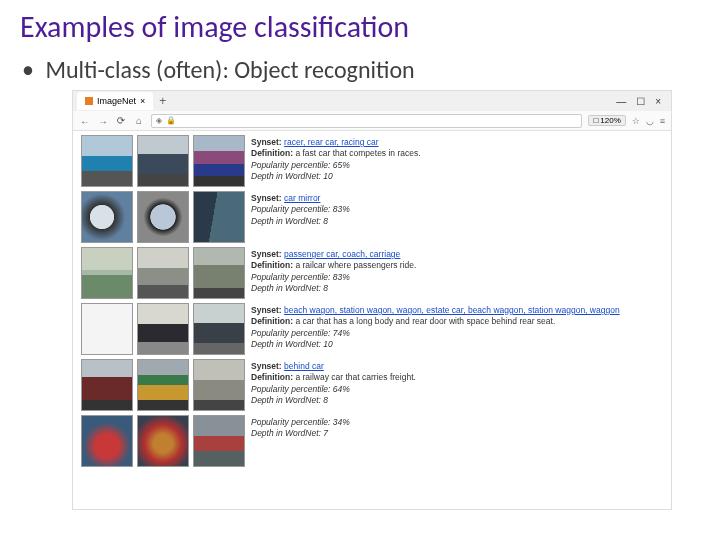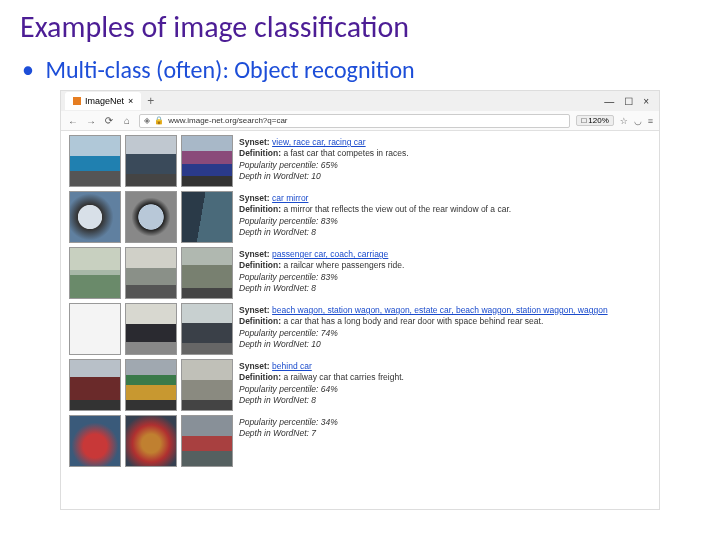--- a/index.html
+++ b/index.html
@@ -14,31 +14,31 @@
     padding: 8px 20px;
   }
   .title {
     font-size: 30px;
     font-weight: 400;
     color: #4c1d95;
     margin-bottom: 10px;
   }
   .bullet {
     font-size: 24px;
-    color: #1d4ed8;
+    color: #404040;
     margin-left: 20px;
     margin-bottom: 6px;
   }
   .bullet::before {
     content: "• ";
     margin-left: -18px;
     margin-right: 6px;
   }
   .browser {
-    margin-left: 40px;
+    margin-left: 52px;
     width: 600px;
     height: 420px;
     background: #fff;
     font-family: Arial, sans-serif;
     font-size: 9px;
     border: 1px solid #ddd;
   }
   .tabbar {
     height: 20px;
     background: #f0f0f0;
@@ -188,21 +188,20 @@
       </div>
     </div>
     <div class="addrbar">
       <span class="navbtn">←</span>
       <span class="navbtn">→</span>
       <span class="navbtn">⟳</span>
       <span class="navbtn">⌂</span>
       <div class="urlbox">
         <span class="shield">◈</span>
         <span class="lock">🔒</span>
-        <span class="url">www.image-net.org/search?q=car</span>
       </div>
       <span class="zoom">
         <span>□</span>
         <span>120%</span>
       </span>
       <div class="righticons">
         <span>☆</span>
         <span>◡</span>
         <span>≡</span>
       </div>
@@ -210,36 +209,35 @@
 
     <div class="content">
 
       <div class="row">
         <div class="thumbs">
           <div class="thumb r1a"></div>
           <div class="thumb r1b"></div>
           <div class="thumb r1c"></div>
         </div>
         <div class="info">
-          <div><span class="infolabel">Synset:</span> <a class="synlink">view, race car, racing car</a></div>
+          <div><span class="infolabel">Synset:</span> <a class="synlink">racer, rear car, racing car</a></div>
           <div><span class="infolabel">Definition:</span> <span>a fast car that competes in races.</span></div>
           <div class="italic"><span>Popularity percentile:</span> <span>65%</span></div>
           <div class="italic"><span>Depth in WordNet:</span> <span>10</span></div>
         </div>
       </div>
 
       <div class="row">
         <div class="thumbs">
           <div class="thumb r2a"></div>
           <div class="thumb r2b"></div>
           <div class="thumb r2c"></div>
         </div>
         <div class="info">
           <div><span class="infolabel">Synset:</span> <a class="synlink">car mirror</a></div>
-          <div><span class="infolabel">Definition:</span> <span>a mirror that reflects the view out of the rear window of a car.</span></div>
           <div class="italic"><span>Popularity percentile:</span> <span>83%</span></div>
           <div class="italic"><span>Depth in WordNet:</span> <span>8</span></div>
         </div>
       </div>
 
       <div class="row">
         <div class="thumbs">
           <div class="thumb r3a"></div>
           <div class="thumb r3b"></div>
           <div class="thumb r3c"></div>

